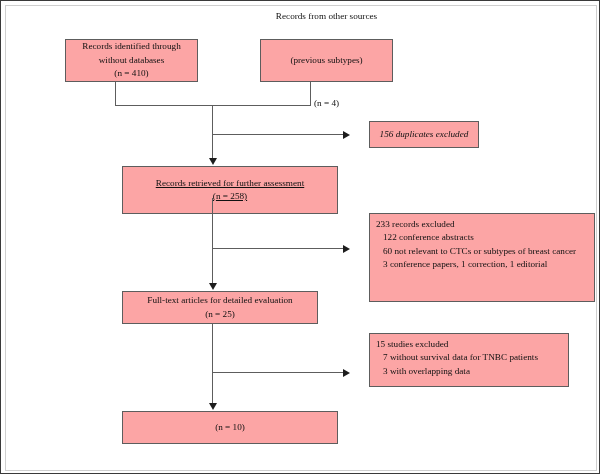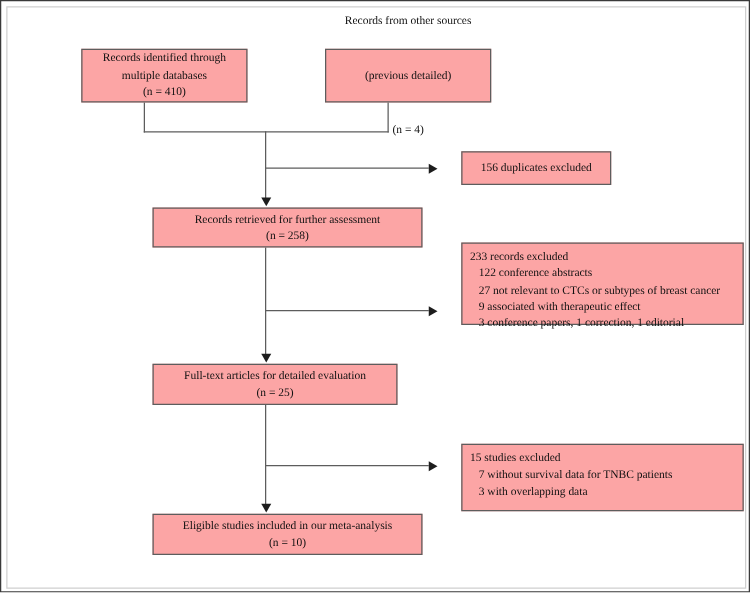--- a/index.html
+++ b/index.html
@@ -85,79 +85,77 @@
 </style>
 </head>
 <body>
 
 <div id="canvas">
 
   <div class="page-frame"></div>
 
   <div class="node" style="left:48px; top:38px; width:133px; height:43px;">
     <div class="line">Records identified through</div>
-    <div class="line">multiple databases</div>
+    <div class="line">without databases</div>
     <div class="line">(n = 410)</div>
   </div>
 
   <div class="node" style="left:243px; top:38px; width:133px; height:43px;gap:30px;">
     <div class="line">Records from other sources</div>
-    <div class="line">(previous detailed)</div>
+    <div class="line">(previous subtypes)</div>
     <div class="line">(n = 4)</div>
   </div>
 
   <div class="vline" style="left:114px; top:81px; height:24px;"></div>
   <div class="vline" style="left:309px; top:81px; height:24px;"></div>
 
   <div class="hline" style="left:114px; top:104px; width:196px;"></div>
 
   <div class="vline" style="left:211px; top:104px; height:54px;"></div>
   <div class="arrow-down" style="left:208px; top:157px;"></div>
 
   <div class="hline" style="left:211px; top:133px; width:131px;"></div>
   <div class="arrow-right" style="left:342px; top:130px;"></div>
 
-  <div class="node" style="left:352px; top:120px; width:120px; height:27px;">
+  <div class="node" style="left:352px; top:120px; width:110px; height:27px;font-style:italic;">
     <div class="line">156 duplicates excluded</div>
   </div>
 
-  <div class="node" style="left:105px; top:165px; width:216px; height:32px;">
+  <div class="node" style="left:105px; top:165px; width:216px; height:48px;text-decoration:underline;">
     <div class="line">Records retrieved for further assessment</div>
     <div class="line">(n = 258)</div>
   </div>
 
   <div class="vline" style="left:211px; top:197px; height:86px;"></div>
   <div class="arrow-down" style="left:208px; top:282px;"></div>
 
   <div class="hline" style="left:211px; top:247px; width:131px;"></div>
   <div class="arrow-right" style="left:342px; top:244px;"></div>
 
-  <div class="node left-align" style="left:352px; top:193px; width:226px; height:66px;">
+  <div class="node left-align" style="left:352px; top:212px; width:226px; height:89px;">
     <div class="line">233 records excluded</div>
     <div class="line indent">122 conference abstracts</div>
-    <div class="line indent">27 not relevant to CTCs or subtypes of breast cancer</div>
-    <div class="line indent">9 associated with therapeutic effect</div>
+    <div class="line indent">60 not relevant to CTCs or subtypes of breast cancer</div>
     <div class="line indent">3 conference papers, 1 correction, 1 editorial</div>
   </div>
 
   <div class="node" style="left:105px; top:290px; width:196px; height:33px;">
     <div class="line">Full-text articles for detailed evaluation</div>
     <div class="line">(n = 25)</div>
   </div>
 
   <div class="vline" style="left:211px; top:323px; height:80px;"></div>
   <div class="arrow-down" style="left:208px; top:402px;"></div>
 
   <div class="hline" style="left:211px; top:371px; width:131px;"></div>
   <div class="arrow-right" style="left:342px; top:368px;"></div>
 
-  <div class="node left-align" style="left:352px; top:354px; width:226px; height:54px;">
+  <div class="node left-align" style="left:352px; top:332px; width:200px; height:54px;">
     <div class="line">15 studies excluded</div>
     <div class="line indent">7 without survival data for TNBC patients</div>
     <div class="line indent">3 with overlapping data</div>
   </div>
 
   <div class="node" style="left:105px; top:410px; width:216px; height:33px;">
-    <div class="line">Eligible studies included in our meta-analysis</div>
     <div class="line">(n = 10)</div>
   </div>
 
 </div>
 
 </body></html>

